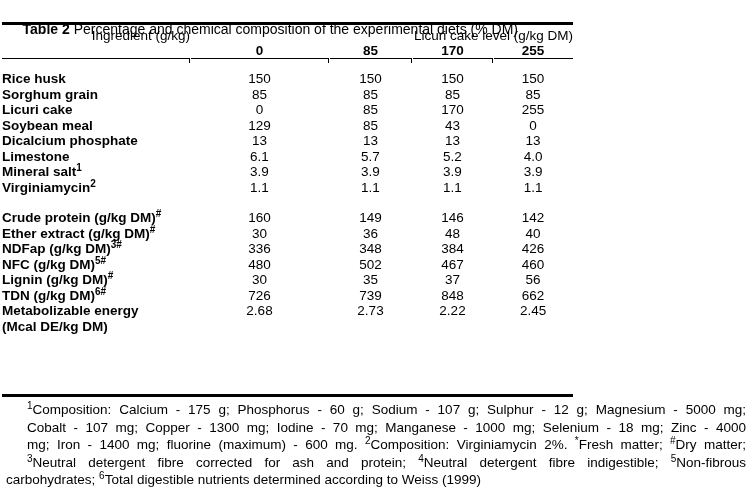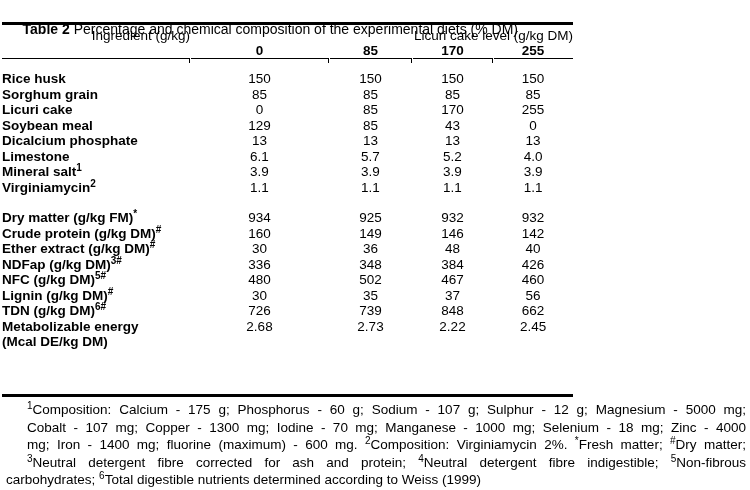--- a/index.html
+++ b/index.html
@@ -181,27 +181,20 @@
     <td class="lbl"><span class="lbl-text">Virginiamycin</span><sup class="lbl-sup">2</sup></td>
     <td class="val">1.1</td>
     <td class="val">1.1</td>
     <td class="val">1.1</td>
     <td class="val">1.1</td>
   </tr>
         <tr class="spacer">
           <td colspan="5"></td>
         </tr>
         <tr>
-    <td class="lbl"><span class="lbl-text">Dry matter (g/kg FM)</span><sup class="lbl-sup">*</sup></td>
-    <td class="val">934</td>
-    <td class="val">925</td>
-    <td class="val">932</td>
-    <td class="val">932</td>
-  </tr>
-        <tr>
     <td class="lbl"><span class="lbl-text">Crude protein (g/kg DM)</span><sup class="lbl-sup">#</sup></td>
     <td class="val">160</td>
     <td class="val">149</td>
     <td class="val">146</td>
     <td class="val">142</td>
   </tr>
         <tr>
     <td class="lbl"><span class="lbl-text">Ether extract (g/kg DM)</span><sup class="lbl-sup">#</sup></td>
     <td class="val">30</td>
     <td class="val">36</td>

